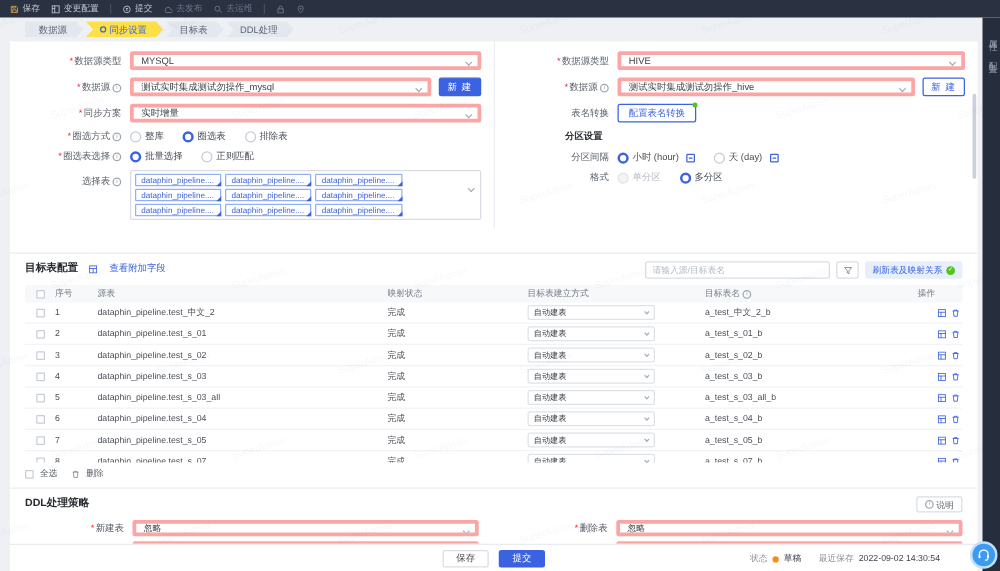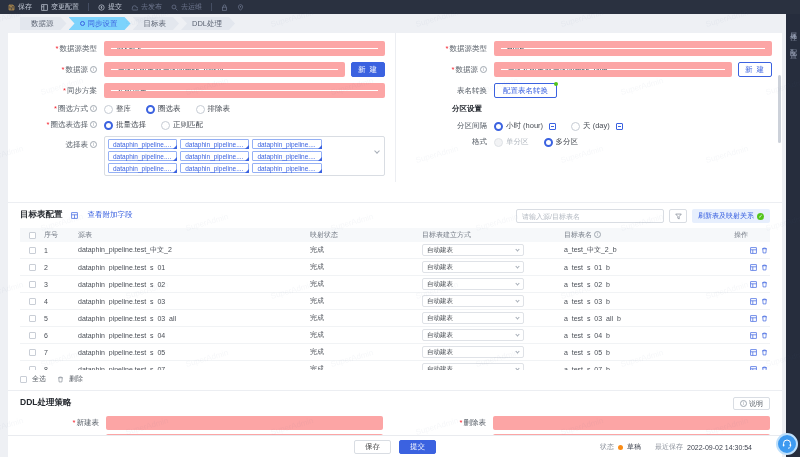--- a/index.html
+++ b/index.html
@@ -14,38 +14,38 @@
 .tb-ico{display:flex}
 
 
 .right-rail{position:absolute;top:14px;right:0;width:14px;height:443px;background:#262d3d;z-index:7;display:flex;flex-direction:column;align-items:center;padding-top:12px;gap:14px}
 .rail-item{writing-mode:vertical-rl;font-size:7px;color:#9aa3b8;letter-spacing:2px;cursor:pointer}
 
 
 .steps{position:absolute;top:14px;left:0;right:14px;height:19px;display:flex;align-items:center;padding-left:20px;background:#eef0f4;z-index:3}
 .chip{height:13px;padding:0 13px 0 11px;font-size:7.5px;color:#5d6574;background:#e3e7ee;margin-right:2px;clip-path:polygon(0 0,calc(100% - 6px) 0,100% 50%,calc(100% - 6px) 100%,0 100%,6px 50%);display:flex;align-items:center;gap:3px;cursor:pointer;white-space:nowrap}
 .chip.first{clip-path:polygon(0 0,calc(100% - 6px) 0,100% 50%,calc(100% - 6px) 100%,0 100%)}
-.chip.active{background:#7dd3fc;color:#3b62e0}
+.chip.active{background:#fde047;color:#3b62e0}
 .chip-dot{width:5px;height:5px;border:1px solid #3b62e0;border-radius:50%;display:inline-block;flex-shrink:0}
 
 
 .card{position:absolute;top:33px;left:8px;right:18px;bottom:0;background:#fff;z-index:2}
 .scrollbar{position:absolute;top:42px;right:1px;width:3px;height:68px;background:#ccd1d9;border-radius:2px;z-index:6}
 
 
 .form-grid{display:flex;border-bottom:1px solid #eceef2;padding-bottom:20px}
 .fcol{width:50%;padding:8px 10px 0 10px}
 .fcol.right{border-left:1px solid #eceef2;padding-left:12px}
 .frow{display:flex;align-items:center;margin-bottom:6px}
 .frow.tall{align-items:flex-start}
 .flabel{width:86px;text-align:right;font-size:7.5px;color:#596069;padding-right:7px;flex-shrink:0;white-space:nowrap}
 .frow.tall .flabel{padding-top:4px}
 .req{color:#f5222d;margin-right:1px}
 .info{display:inline-block;width:7px;height:7px;border:1px solid #a0a7b0;border-radius:50%;font-size:5px;line-height:5px;text-align:center;color:#a0a7b0;margin-left:2px;vertical-align:1px}
-.sel{position:relative;height:15px;border:7px solid #fca5a5;border-radius:2px;background:#fff;display:flex;align-items:center;padding:0 14px 0 6px;font-size:7.5px;color:#3a3f46;flex:1;cursor:pointer;white-space:nowrap;overflow:hidden}
+.sel{position:relative;height:15px;border:3px solid #fca5a5;border-radius:2px;background:#fff;display:flex;align-items:center;padding:0 14px 0 6px;font-size:7.5px;color:#3a3f46;flex:1;cursor:pointer;white-space:nowrap;overflow:hidden}
 .caret{position:absolute;right:5px;top:4px;width:4px;height:4px;border-right:1px solid #a7aeb8;border-bottom:1px solid #a7aeb8;transform:rotate(45deg)}
 .btn-new{margin-left:6px;height:15px;padding:0 6px;font-size:7.5px;border-radius:2px;flex-shrink:0;cursor:pointer;letter-spacing:1px}
 .btn-new.filled{background:#3b62e0;color:#fff;border:1px solid #3b62e0}
 .btn-new.outline{background:#fff;color:#3b62e0;border:1px solid #3b62e0}
 .sec-title{font-size:8.5px;font-weight:bold;color:#272b31;margin:7px 0 8px 2px}
 .radio-group{display:flex;align-items:center}
 .radio-item{display:flex;align-items:center;gap:3px;margin-right:15px;font-size:7.5px;color:#474c54;cursor:pointer}
 .radio{width:9px;height:9px;border:1px solid #c6ccd4;border-radius:50%;background:#fff;flex-shrink:0}
 .radio.on{border:2.5px solid #3b62e0}
 .radio.disabled{background:#f2f3f5;border-color:#dfe2e6}

